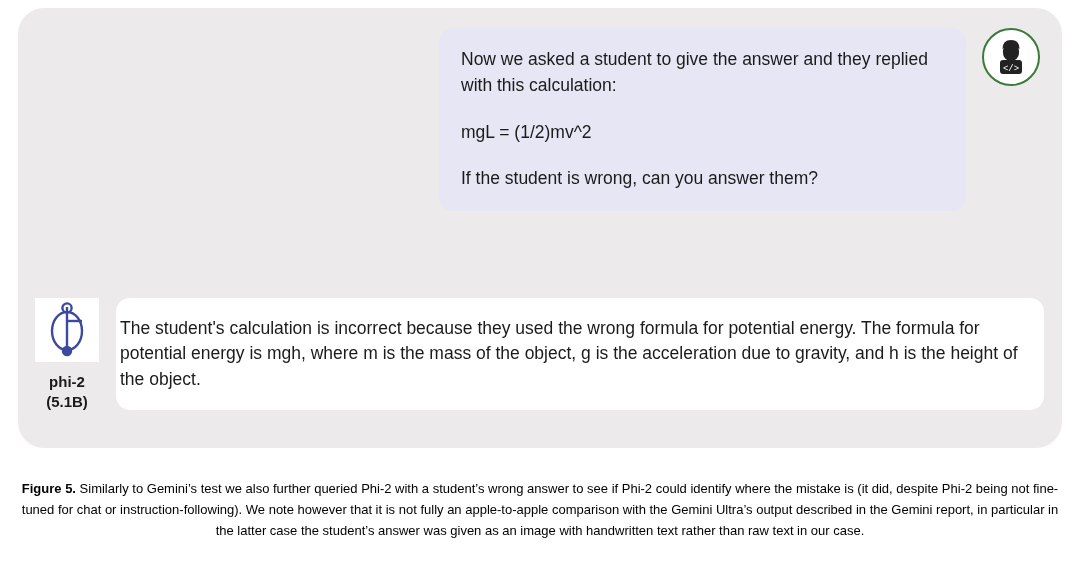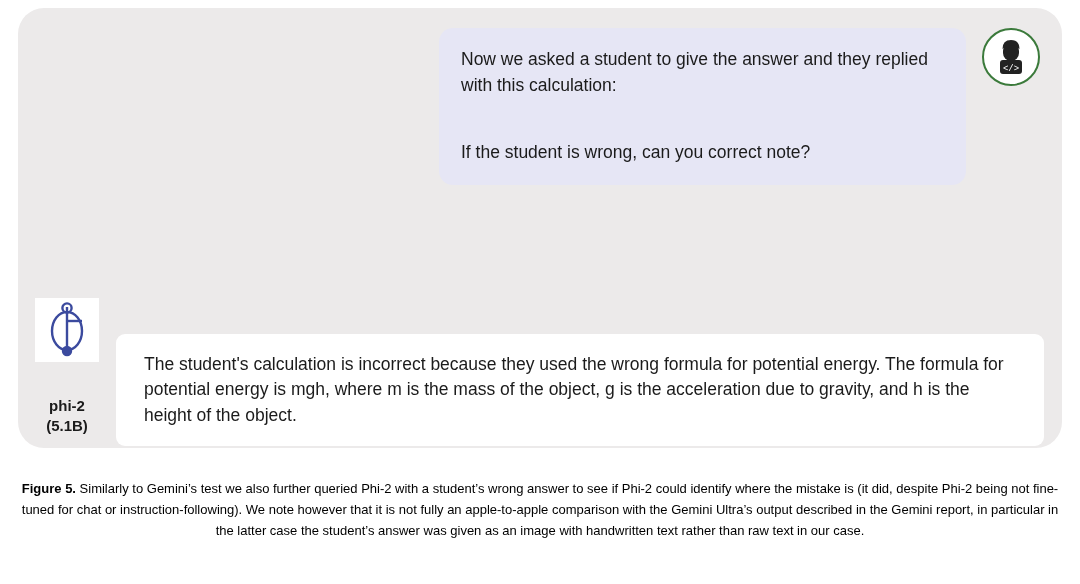--- a/index.html
+++ b/index.html
@@ -87,21 +87,20 @@
     display: flex;
     align-items: flex-start;
   }
   .model-badge {
     width: 78px;
     margin-left: 10px;
     display: flex;
     flex-direction: column;
     align-items: center;
     flex: none;
-    gap: 24px;
   }
   .model-logo {
     width: 64px;
     height: 64px;
     background: #ffffff;
     display: flex;
     align-items: center;
     justify-content: center;
   }
   .model-name {
@@ -111,27 +110,26 @@
     color: #1b1b1b;
     text-align: center;
     line-height: 1.35;
     width: 100%;
   }
   .assistant-bubble {
     margin-left: 10px;
     margin-right: 18px;
     flex: 1;
     background: #ffffff;
-    border-radius: 9px;
-    padding: 18px 28px;
+    border-radius: 14px;
+    padding: 18px 4px;
     box-sizing: border-box;
     font-size: 17.5px;
     line-height: 1.45;
     color: #1b1b1b;
-    margin-top: 36px;
   }
   .assistant-bubble p { margin: 0; }
 
   
   .caption {
     position: absolute;
     left: 14px;
     top: 478px;
     width: 1052px;
     font-size: 13px;
@@ -145,22 +143,23 @@
 <body>
 
 <div class="page">
 
   <div class="chat-panel">
 
     <div class="user-row">
       <div class="user-bubble">
         <p>Now we asked a student to give the answer and they replied with this calculation:</p>
         <div class="blank"></div>
+        <p class="calc-line">mgL = (1/2)mv^2</p>
         <div class="blank"></div>
-        <p>If the student is wrong, can you correct note?</p>
+        <p>If the student is wrong, can you answer them?</p>
       </div>
 
       <div class="avatar">
         <svg width="40" height="40" viewBox="0 0 40 40" aria-hidden="true">
 
           <path d="M12 14 a8 8 0 0 1 16 0 v2 a8 8 0 0 1 -16 0 z" fill="#222222"></path>
           <path d="M11.5 12 q8.5 -8 17 0 q0 -9 -8.5 -9 q-8.5 0 -8.5 9 z" fill="#222222"></path>
 
           <rect x="9" y="23" width="22" height="14" rx="3" fill="#222222"></rect>
 

